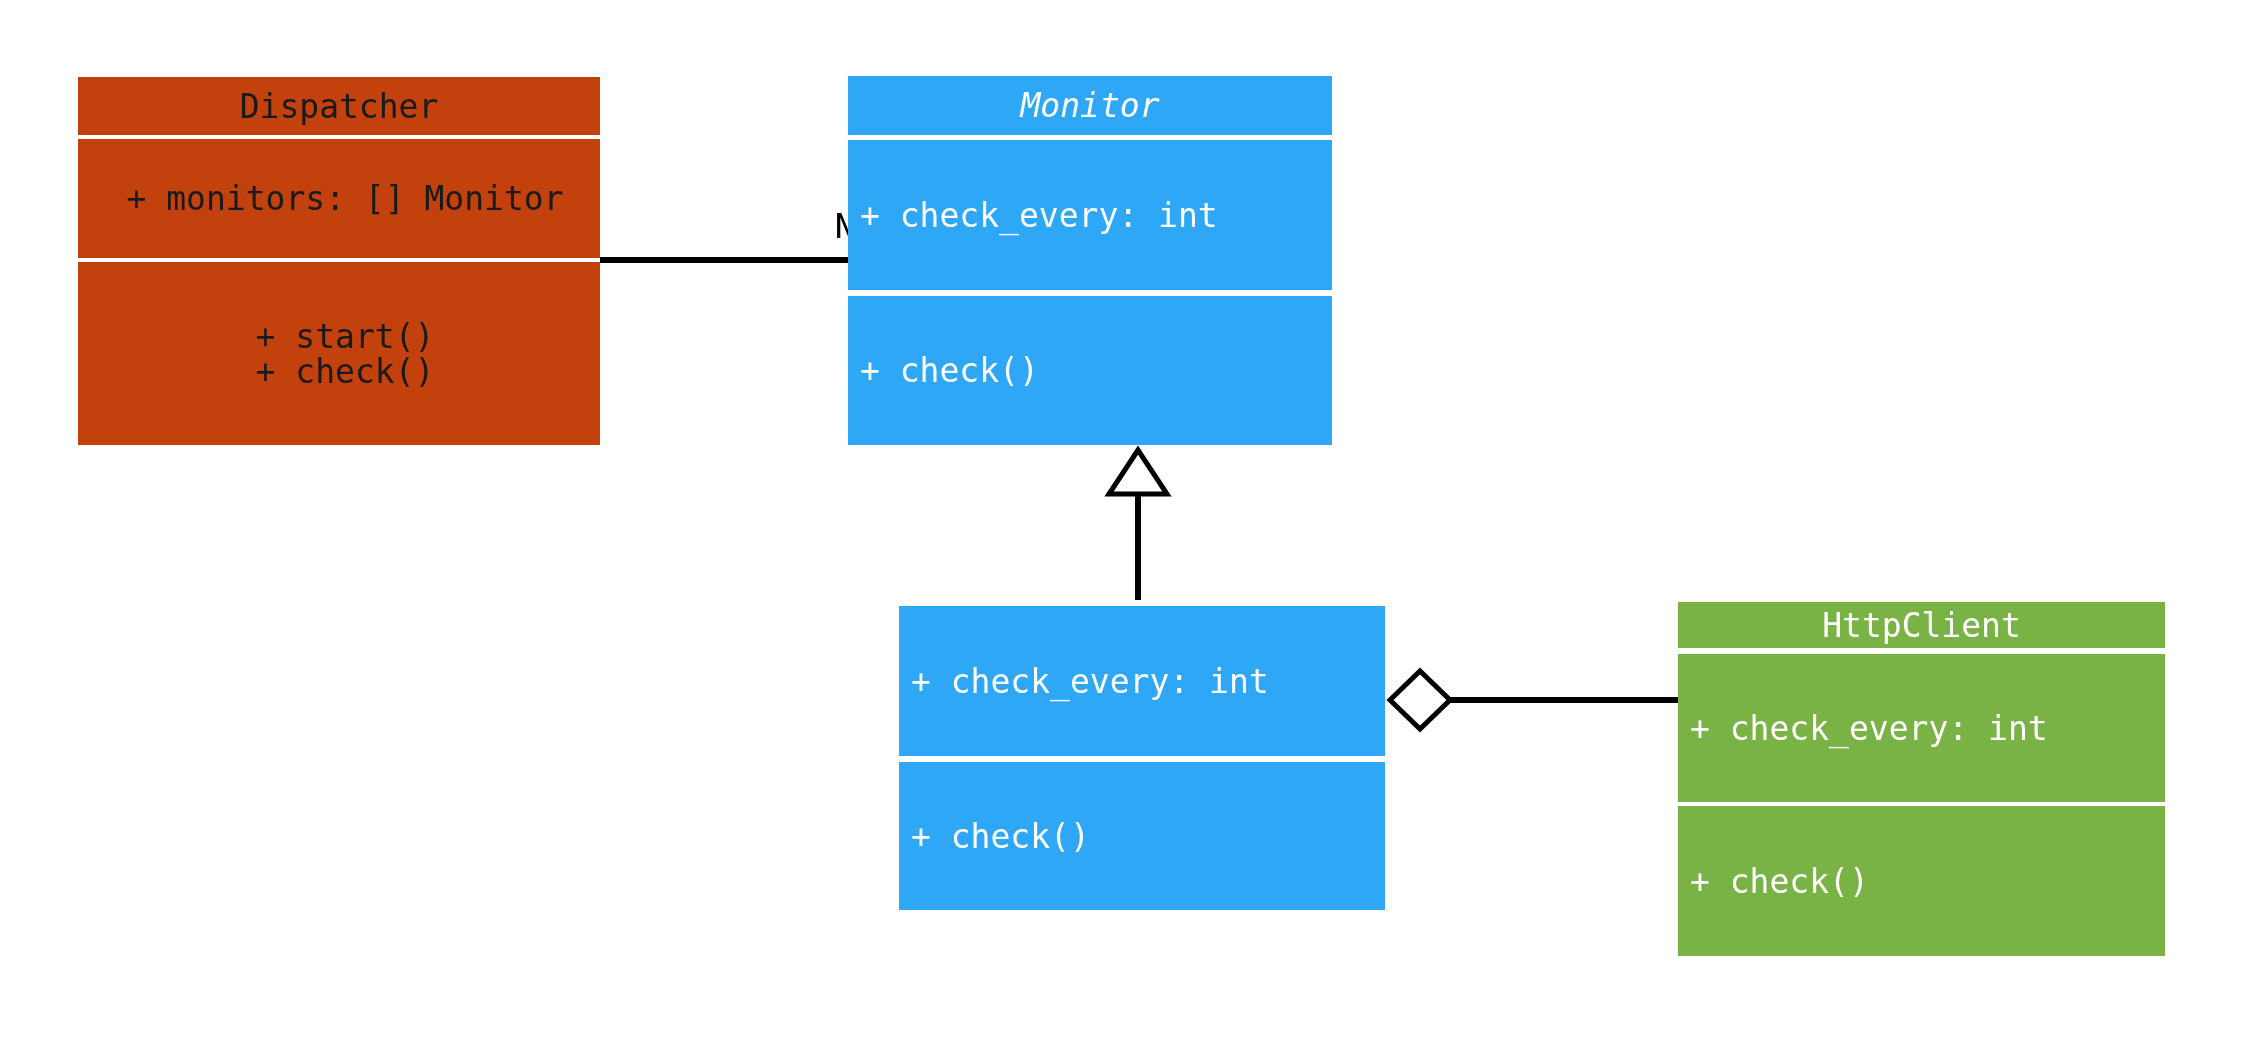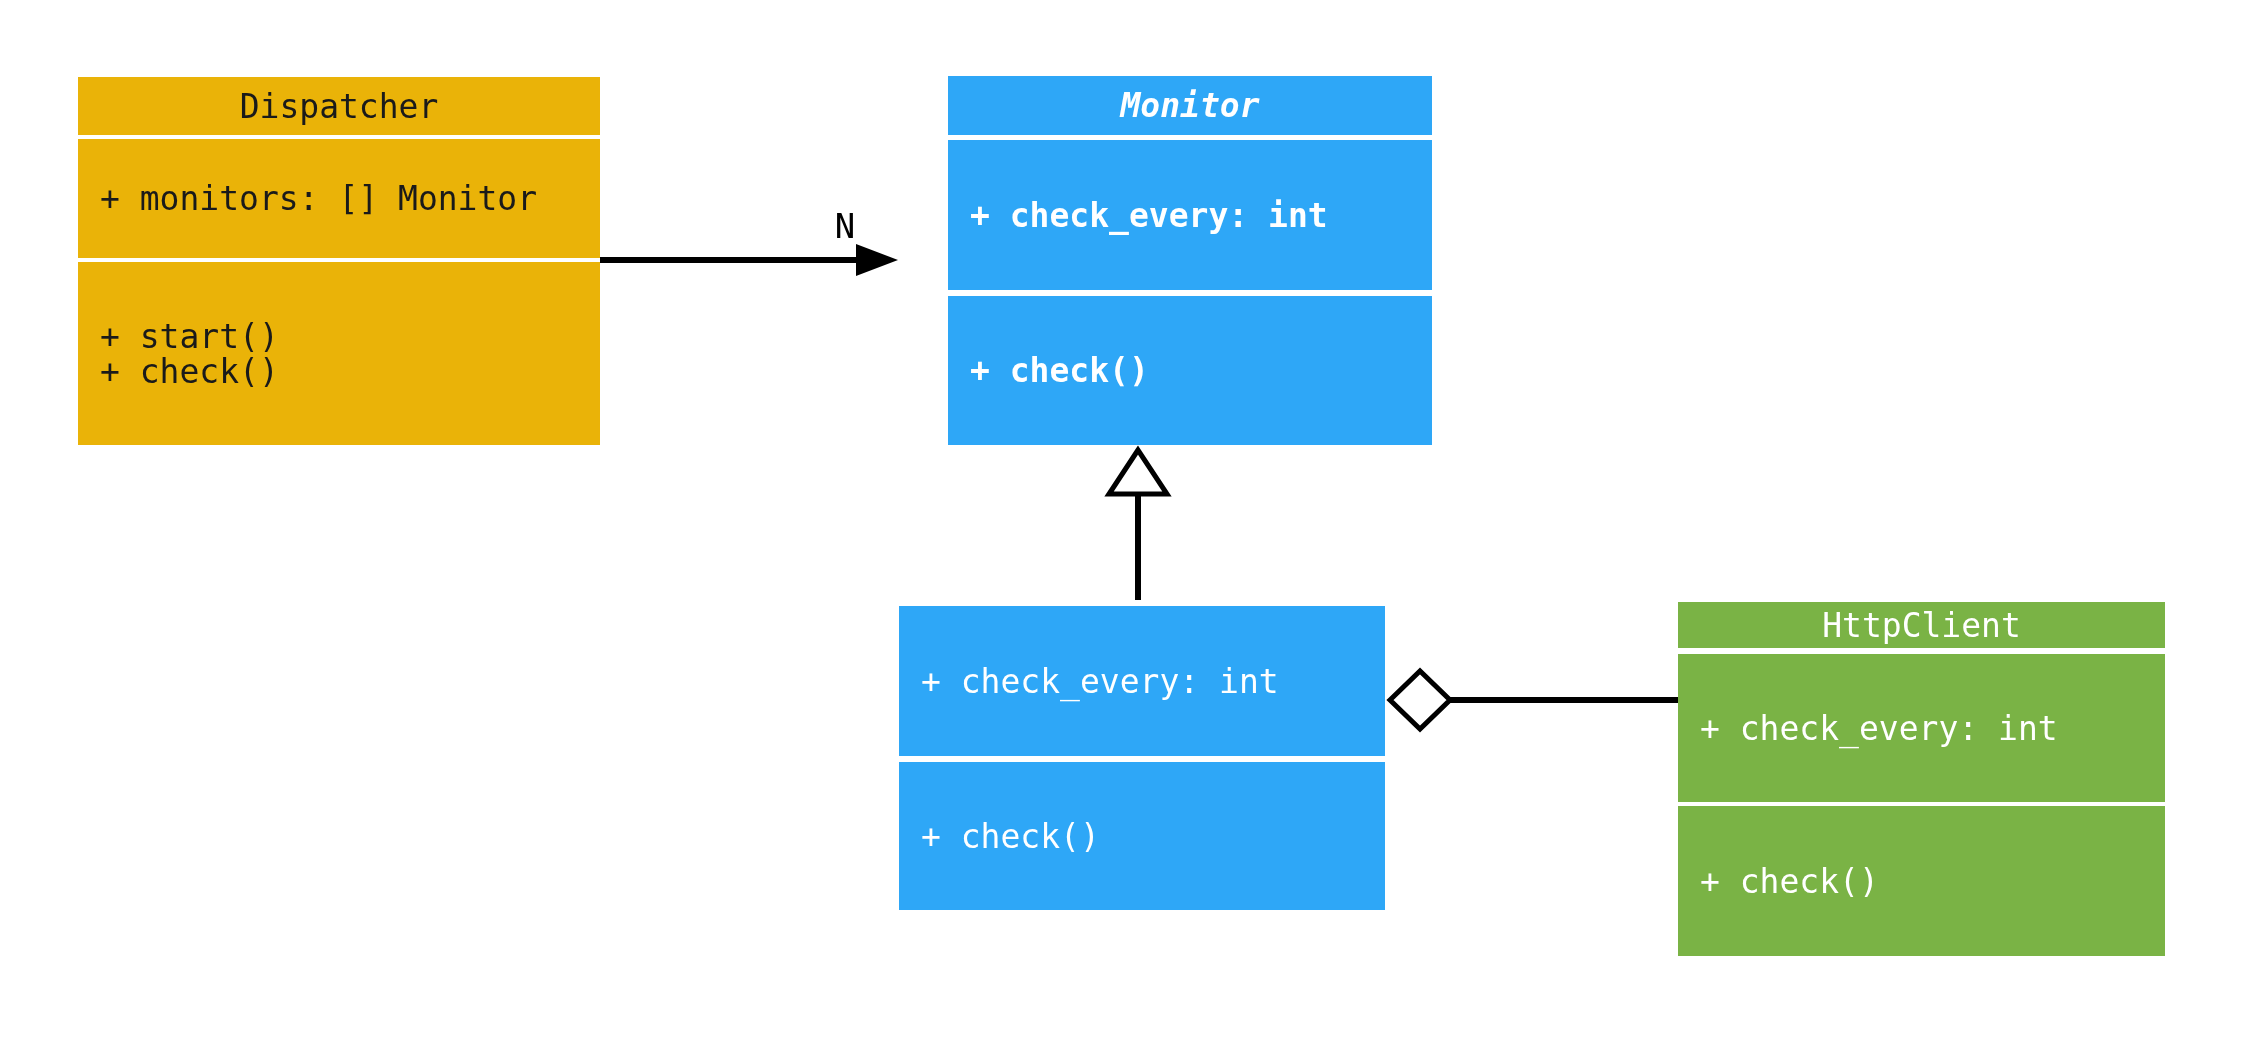--- a/index.html
+++ b/index.html
@@ -33,30 +33,30 @@
     align-items: center;
     justify-content: center;
     font-size: 33px;
     letter-spacing: 0;
   }
   .uml-section {
     display: flex;
     flex-direction: column;
     justify-content: center;
     font-size: 33px;
-    padding-left: 22px;
+    padding-left: 12px;
     box-sizing: border-box;
   }
   .uml-line {
     line-height: 35px;
     white-space: pre;
   }
   .sect-gap { flex: 0 0 auto; }
   
-  .fill-yellow { background: #eab308; color: #1a1a1a; }
+  .fill-yellow { background: #c2410c; color: #1a1a1a; text-align: center; }
   .fill-blue   { background: #2ea7f7; color: #ffffff; }
   .fill-green  { background: #7ab345; color: #ffffff; }
   .title-italic { font-style: italic; }
   .edge-label {
     position: absolute;
     font-size: 34px;
     color: #000000;
     text-align: center;
   }
 </style>
@@ -91,21 +91,21 @@
     <div class="uml-section fill-yellow" style="height:119px;">
       <div class="uml-line">+ monitors: [] Monitor</div>
     </div>
     <div class="sect-gap" style="height:4px;"></div>
     <div class="uml-section fill-yellow" style="height:183px;">
       <div class="uml-line">+ start()</div>
       <div class="uml-line">+ check()</div>
     </div>
   </div>
 
-  <div class="uml-class" style="left:948px; top:76px; width:484px;font-weight:bold;">
+  <div class="uml-class" style="left:848px; top:76px; width:484px;">
     <div class="uml-title title-italic fill-blue" style="height:59px;">Monitor</div>
     <div class="sect-gap" style="height:5px;"></div>
     <div class="uml-section fill-blue" style="height:150px;">
       <div class="uml-line">+ check_every: int</div>
     </div>
     <div class="sect-gap" style="height:6px;"></div>
     <div class="uml-section fill-blue" style="height:149px;">
       <div class="uml-line">+ check()</div>
     </div>
   </div>

